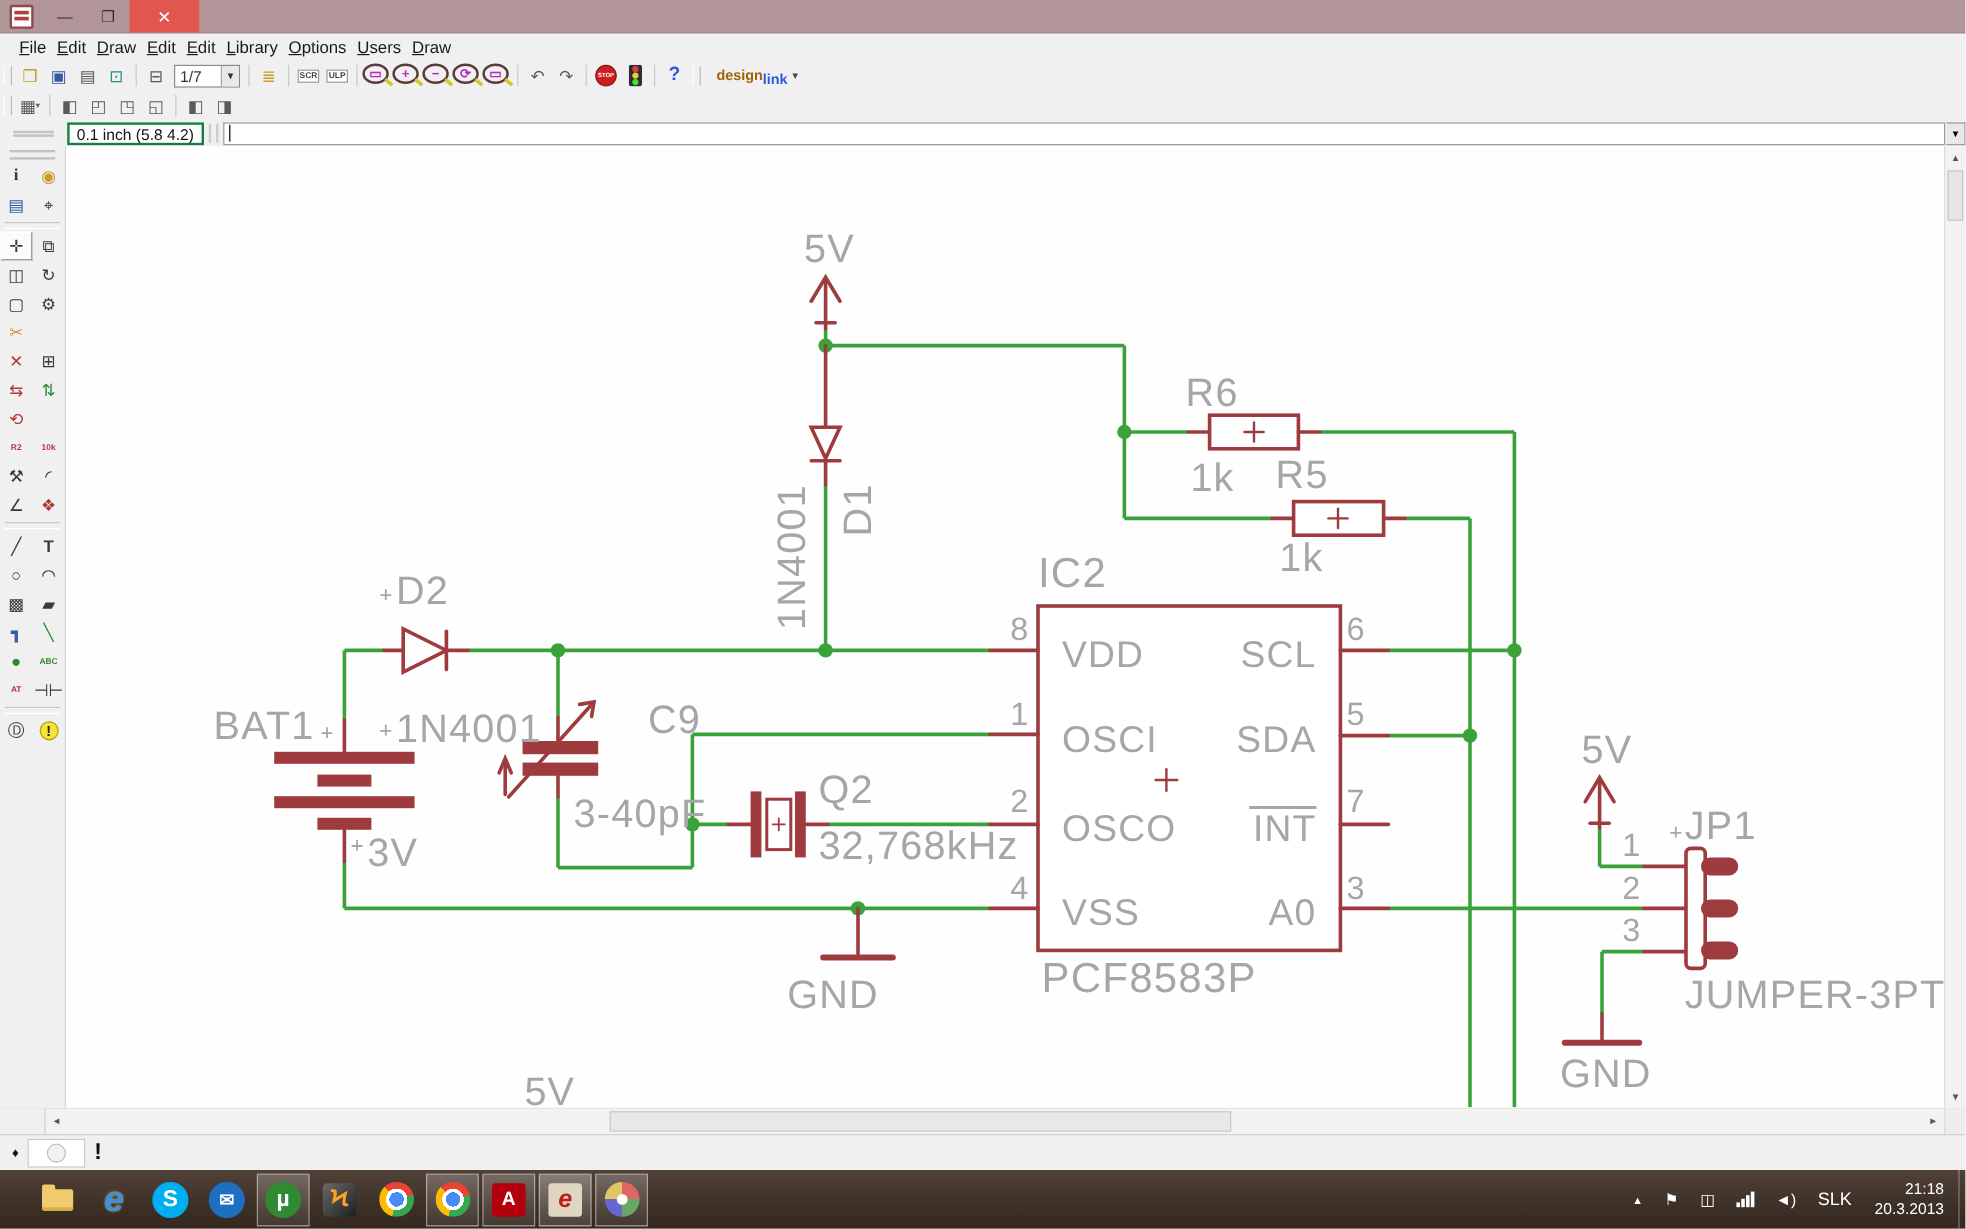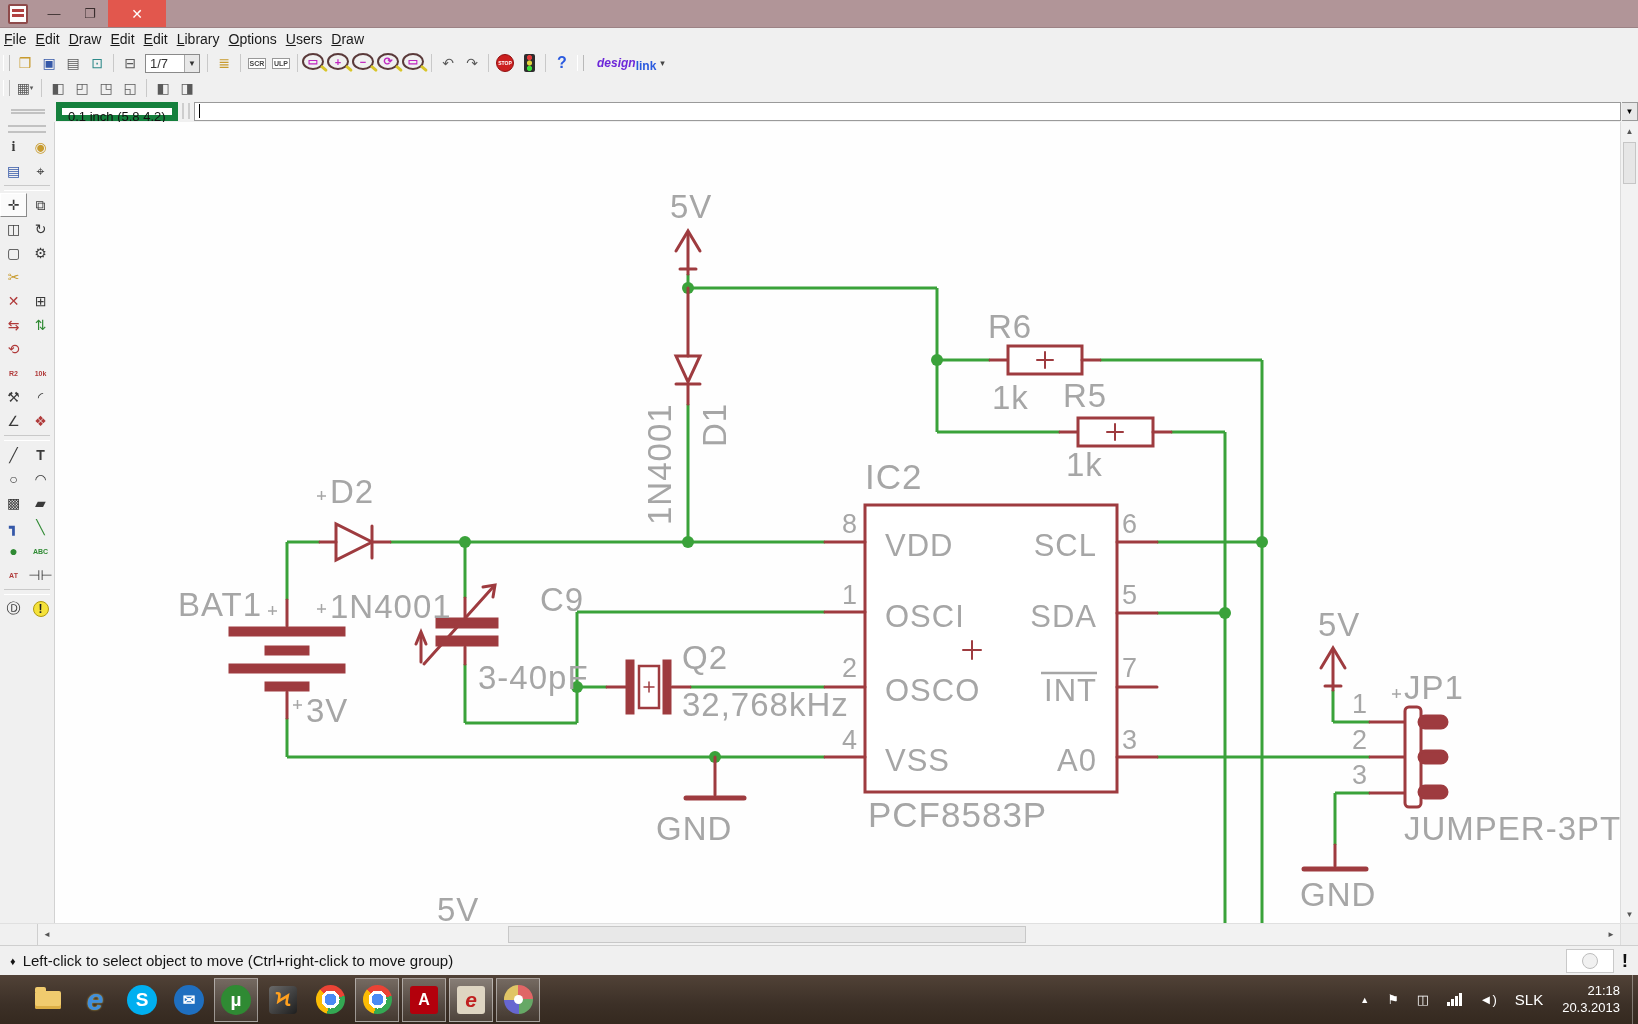--- a/index.html
+++ b/index.html
@@ -13,21 +13,21 @@
     border:2px solid #8e4a4a; border-radius:2px; position:relative; }
   .app-ico::after { content:""; position:absolute; left:2px; right:2px; top:3px;
     height:3px; background:#b04040; box-shadow:0 5px 0 #b04040; }
   .title-text { flex:1; text-align:center; white-space:nowrap; overflow:hidden; }
   .win-btn { width:36px; height:100%; display:flex; align-items:center;
     justify-content:center; color:#3a2e2e; font-size:13px; }
   .win-btn.close { width:58px; background:#e2574d; color:#fff; font-size:14px; }
 
   
   .menubar { height:22px; background:#f0f0f0; display:flex; align-items:center;
-    padding-left:4px; font-size:14px; color:#1a1a1a; }
+    padding-left:16px; font-size:14px; color:#1a1a1a; }
   .menu-item { display:inline-block; padding:2px 9px 2px 0; }
   .menu-item::first-letter { text-decoration:underline; }
 
   
   .toolbar { background:#f0f0f0; display:flex; align-items:center; font-size:13px; color:#333; }
   .tb1 { height:26px; } .tb2 { height:24px; }
   .grip { width:7px; height:16px; margin:0 3px;
     border-left:1px solid #fff; border-right:1px solid #b9b9b9; }
   .sep { width:1px; height:18px; background:#c9c9c9; margin:0 4px; }
   .tb-btn { min-width:22px; height:20px; display:inline-flex; align-items:center;
@@ -49,30 +49,30 @@
   .stopbtn { width:18px; height:18px; border-radius:50%; background:#cc1f1f;
     border:1px solid #901010; color:#fff; font-size:5px; font-weight:bold;
     display:inline-flex; align-items:center; justify-content:center; letter-spacing:0; }
   .traffic { width:11px; height:18px; border-radius:2px; background-color:#2d2d2d;
     background-image:
       radial-gradient(circle at 50% 20%, #e23b3b 0 2.2px, transparent 3px),
       radial-gradient(circle at 50% 50%, #e2d23b 0 2.2px, transparent 3px),
       radial-gradient(circle at 50% 80%, #3be23b 0 2.2px, transparent 3px); }
   .helpq { color:#2a5adf; font-weight:bold; font-size:16px; }
   .dl { margin:0 4px 0 10px; font-size:12px; white-space:nowrap; }
-  .dl .d1 { color:#6d28d9; font-style:italic; font-weight:bold; }
+  .dl .d1 { color:#a16207; font-weight:bold; }
   .dl .d2 { color:#2a5adf; position:relative; top:3px; font-weight:bold; }
   .dl-caret { font-size:9px; color:#444; }
 
   
   .coordbar { height:22px; background:#f0f0f0; display:flex; align-items:center; }
   .coord-spacer { width:56px; height:100%; display:flex; align-items:center; justify-content:center; }
   .coord-spacer i { display:block; width:34px; height:5px;
     border-top:2px solid #c2c2c2; border-bottom:2px solid #c2c2c2; }
-  .coord-box { background:#fff; border:6px solid #15803d; font-size:13px; color:#111;
+  .coord-box { background:#fff; border:2px solid #15803d; font-size:13px; color:#111;
     padding:1px 6px; height:19px; white-space:nowrap; }
   .mini-grip { width:8px; height:16px; margin:0 4px;
     border-left:2px solid #cdcdcd; border-right:2px solid #cdcdcd; }
   .cmd-wrap { flex:1; position:relative; height:19px; margin-right:1px; }
   .cmd-input { width:100%; height:100%; border:1px solid #9a9a9a; background:#fff;
     font-size:13px; padding:0 4px 0 8px; outline:none; font-family:inherit; }
   .caret { position:absolute; left:5px; top:2px; width:1px; height:14px; background:#000; }
   .cmd-caretbtn { width:16px; height:19px; background:#e8e8e8; border:1px solid #9a9a9a;
     border-left:none; font-size:8px; display:flex; align-items:center; justify-content:center; }
 
@@ -558,21 +558,20 @@
   <span class="hs-btn">◄</span>
   <span class="hs-track">
     <span class="hs-thumb"></span>
   </span>
   <span class="hs-btn">►</span>
   <span class="hs-corner"></span>
 </div>
 
 <div class="statusbar">
   <span class="sb-bullet">♦</span>
-  <span class="sb-msg">Left-click to select object to move (Ctrl+right-click to move group)</span>
   <span class="indicator">
       <i></i>
     </span>
   <span class="sb-alert">!</span>
 </div>
 
 <div class="taskbar">
   <span class="app">
       <span class="folder"></span>
     </span>

